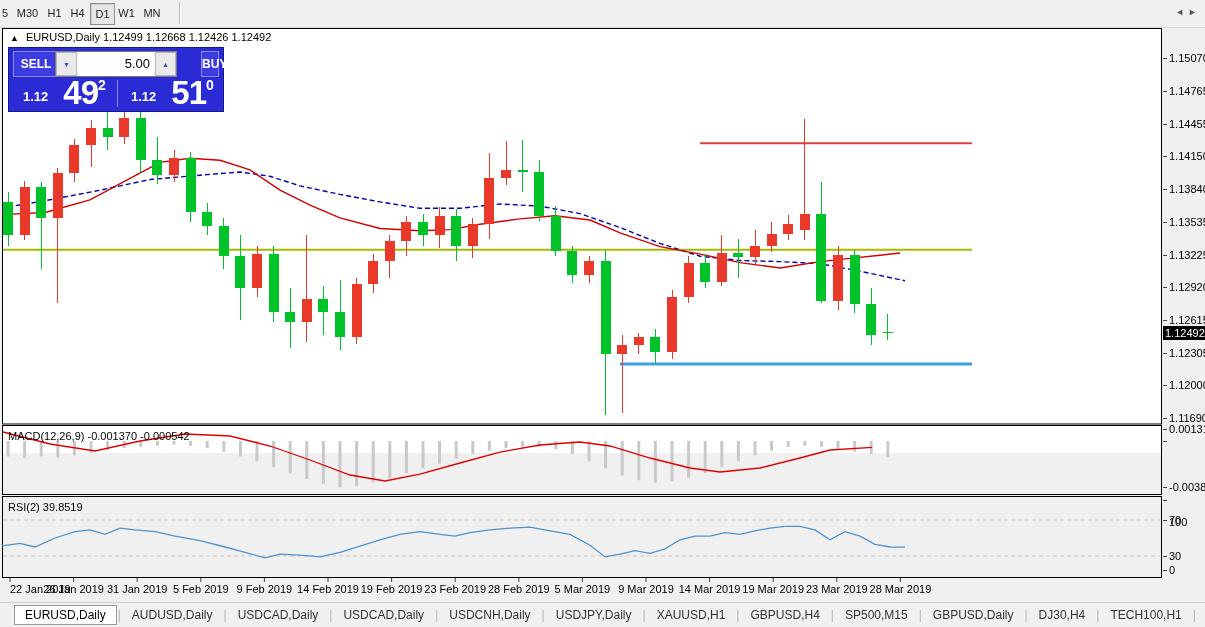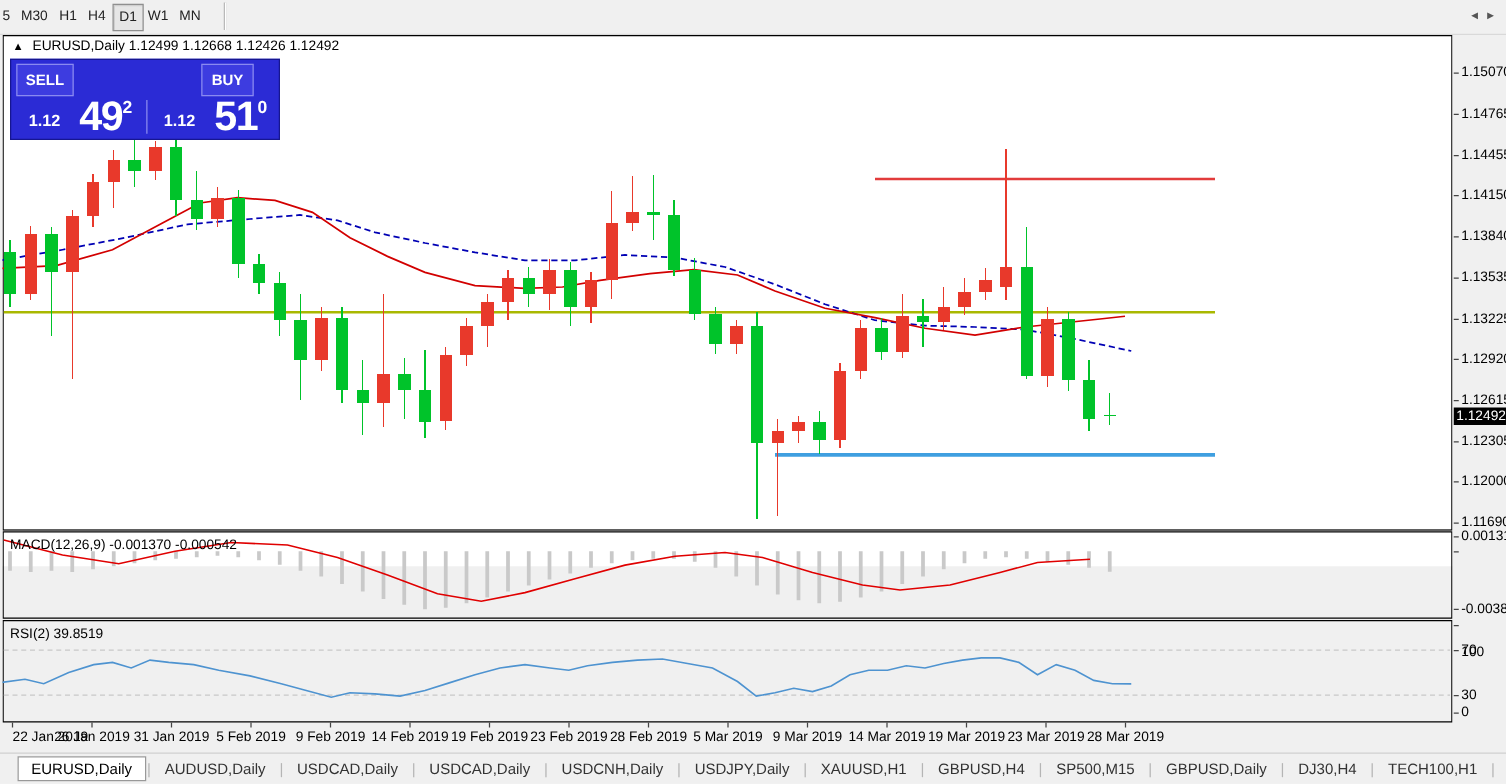--- a/index.html
+++ b/index.html
@@ -22,21 +22,21 @@
   .price-tag{position:absolute;left:0;width:42px;height:14px;background:#000;color:#fff;
              font-size:11px;line-height:14px;padding-left:2px;box-sizing:border-box;}
   
   .chart-header{position:absolute;left:10px;top:31px;font-size:11px;color:#000;white-space:nowrap;}
   .chart-header .tri{font-size:9px;margin-right:4px;}
   .trade-panel{position:absolute;left:8px;top:47px;width:216px;height:65px;background:#2b2bd5;
                border:1px solid #161690;box-sizing:border-box;}
   .sell-btn,.buy-btn{position:absolute;top:3px;height:26px;background:#3d3ce0;border:1px solid #8a8af0;
                color:#fff;font-size:12px;font-weight:bold;text-align:center;line-height:24px;box-sizing:border-box;}
   .sell-btn{left:4px;width:46px;}
-  .buy-btn{right:20px;width:42px;}
+  .buy-btn{right:4px;width:18px;}
   .vol-spinner{position:absolute;left:46px;top:3px;width:122px;height:26px;background:#fff;
                border:1px solid #7a7a7a;box-sizing:border-box;display:flex;align-items:stretch;}
   .spin-btn{width:19px;background:#e9e9e9;border:1px solid #b5b5b5;color:#3355bb;font-size:7px;
             display:flex;align-items:center;justify-content:center;}
   .vol-value{flex:1;font-size:13px;color:#000;text-align:right;line-height:24px;padding-right:5px;}
   .price-half{position:absolute;bottom:2px;height:36px;display:flex;align-items:flex-end;color:#fff;}
   .price-half .pfx{font-size:13px;font-weight:bold;margin:0 15px 5px 0;}
   .price-half .big{font-size:33px;font-weight:bold;line-height:33px;letter-spacing:-1px;}
   .price-half .sup{font-size:14px;font-weight:bold;margin-bottom:16px;}
   .half-sell{left:14px;}
@@ -326,20 +326,25 @@
   <span class="tri">▲</span>
   <span>EURUSD,Daily</span>
   <span>1.12499</span>
   <span>1.12668</span>
   <span>1.12426</span>
   <span>1.12492</span>
 </div>
 
 <div class="trade-panel">
   <div class="sell-btn">SELL</div>
+  <div class="vol-spinner">
+    <div class="spin-btn">▼</div>
+    <div class="vol-value">5.00</div>
+    <div class="spin-btn">▲</div>
+  </div>
   <div class="buy-btn">BUY</div>
   <div class="price-half half-sell">
     <span class="pfx">1.12</span>
     <span class="big">49</span>
     <span class="sup">2</span>
   </div>
   <div class="price-div"></div>
   <div class="price-half half-buy">
     <span class="pfx">1.12</span>
     <span class="big">51</span>

